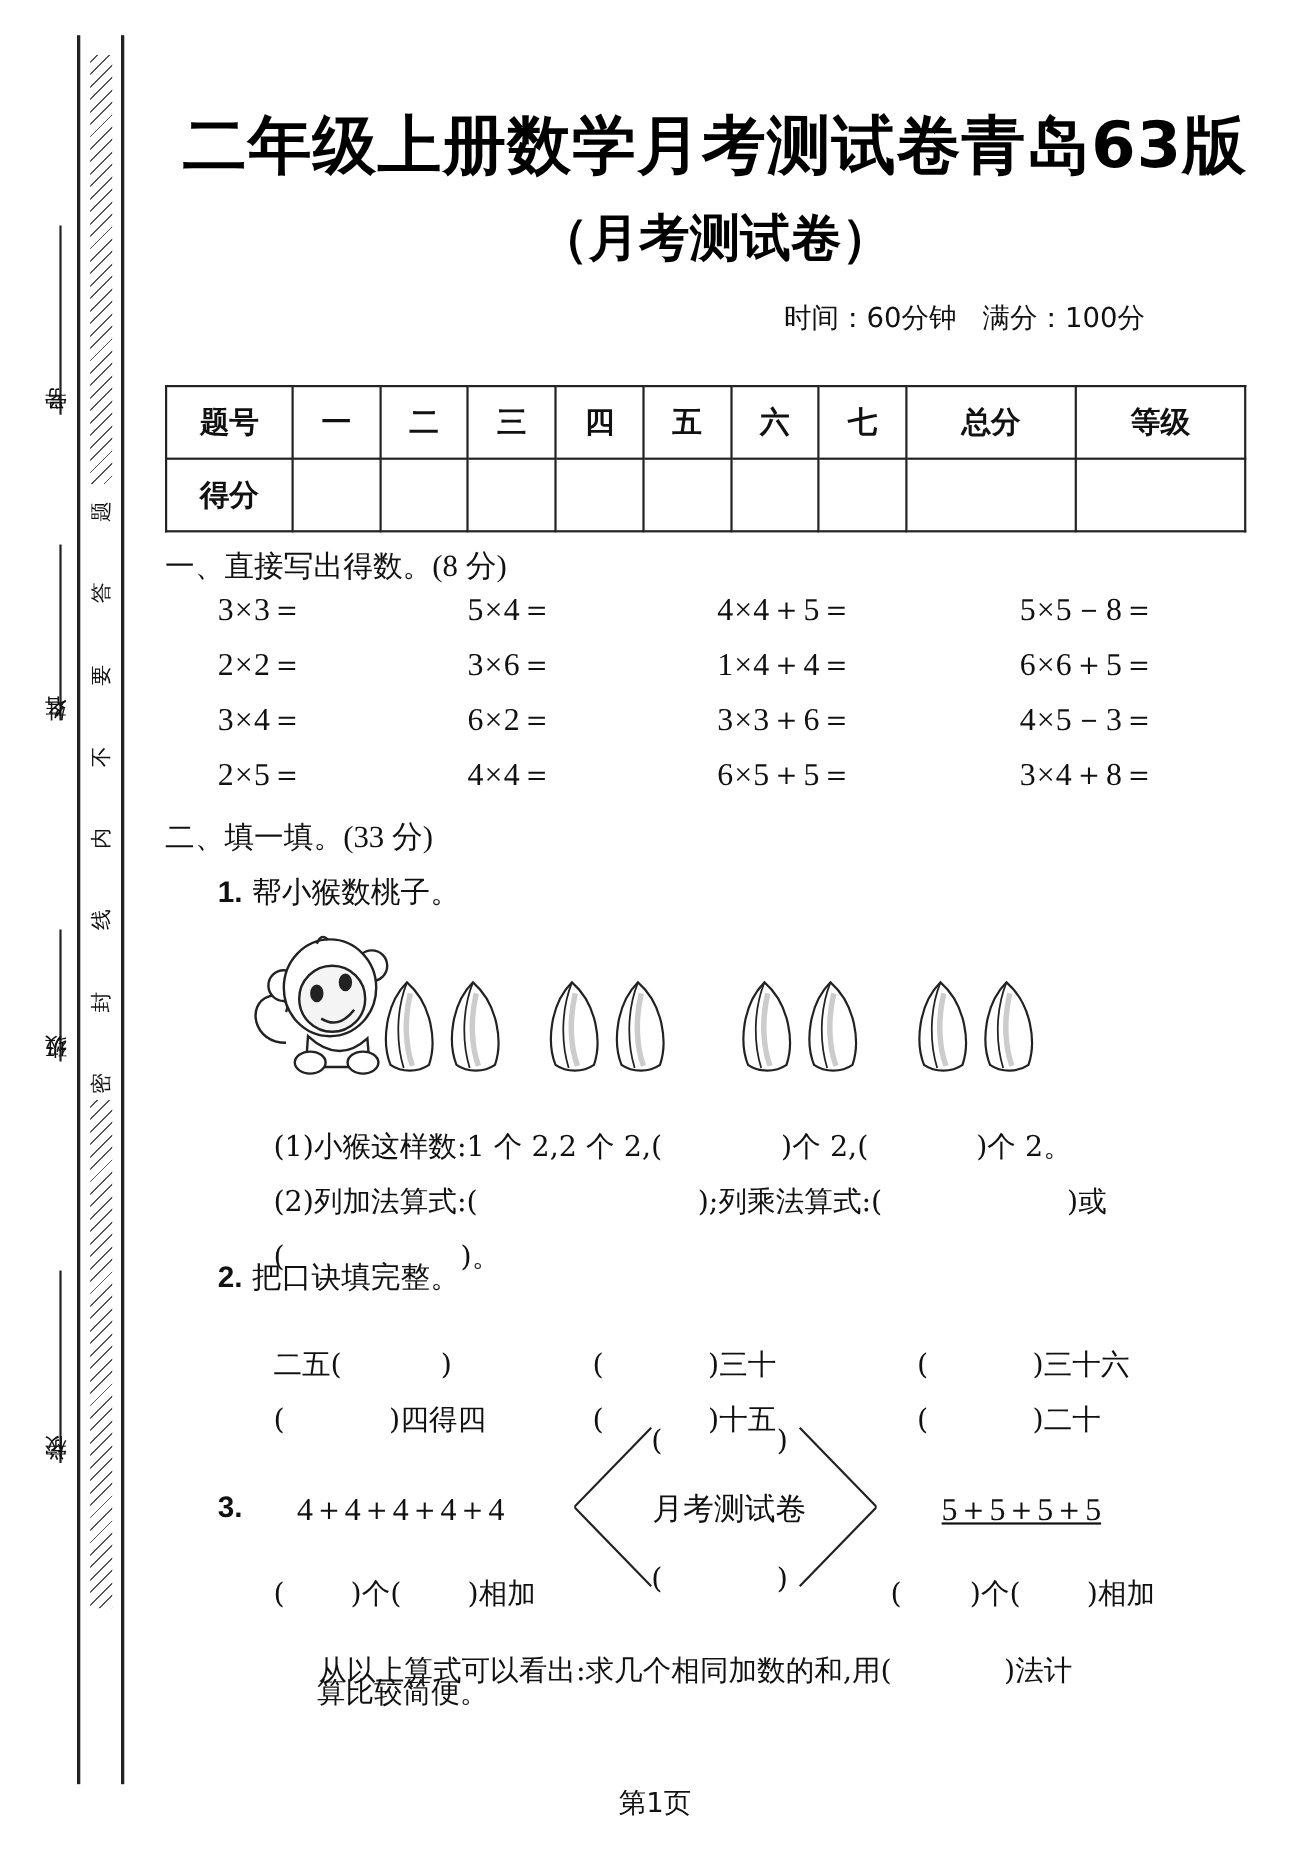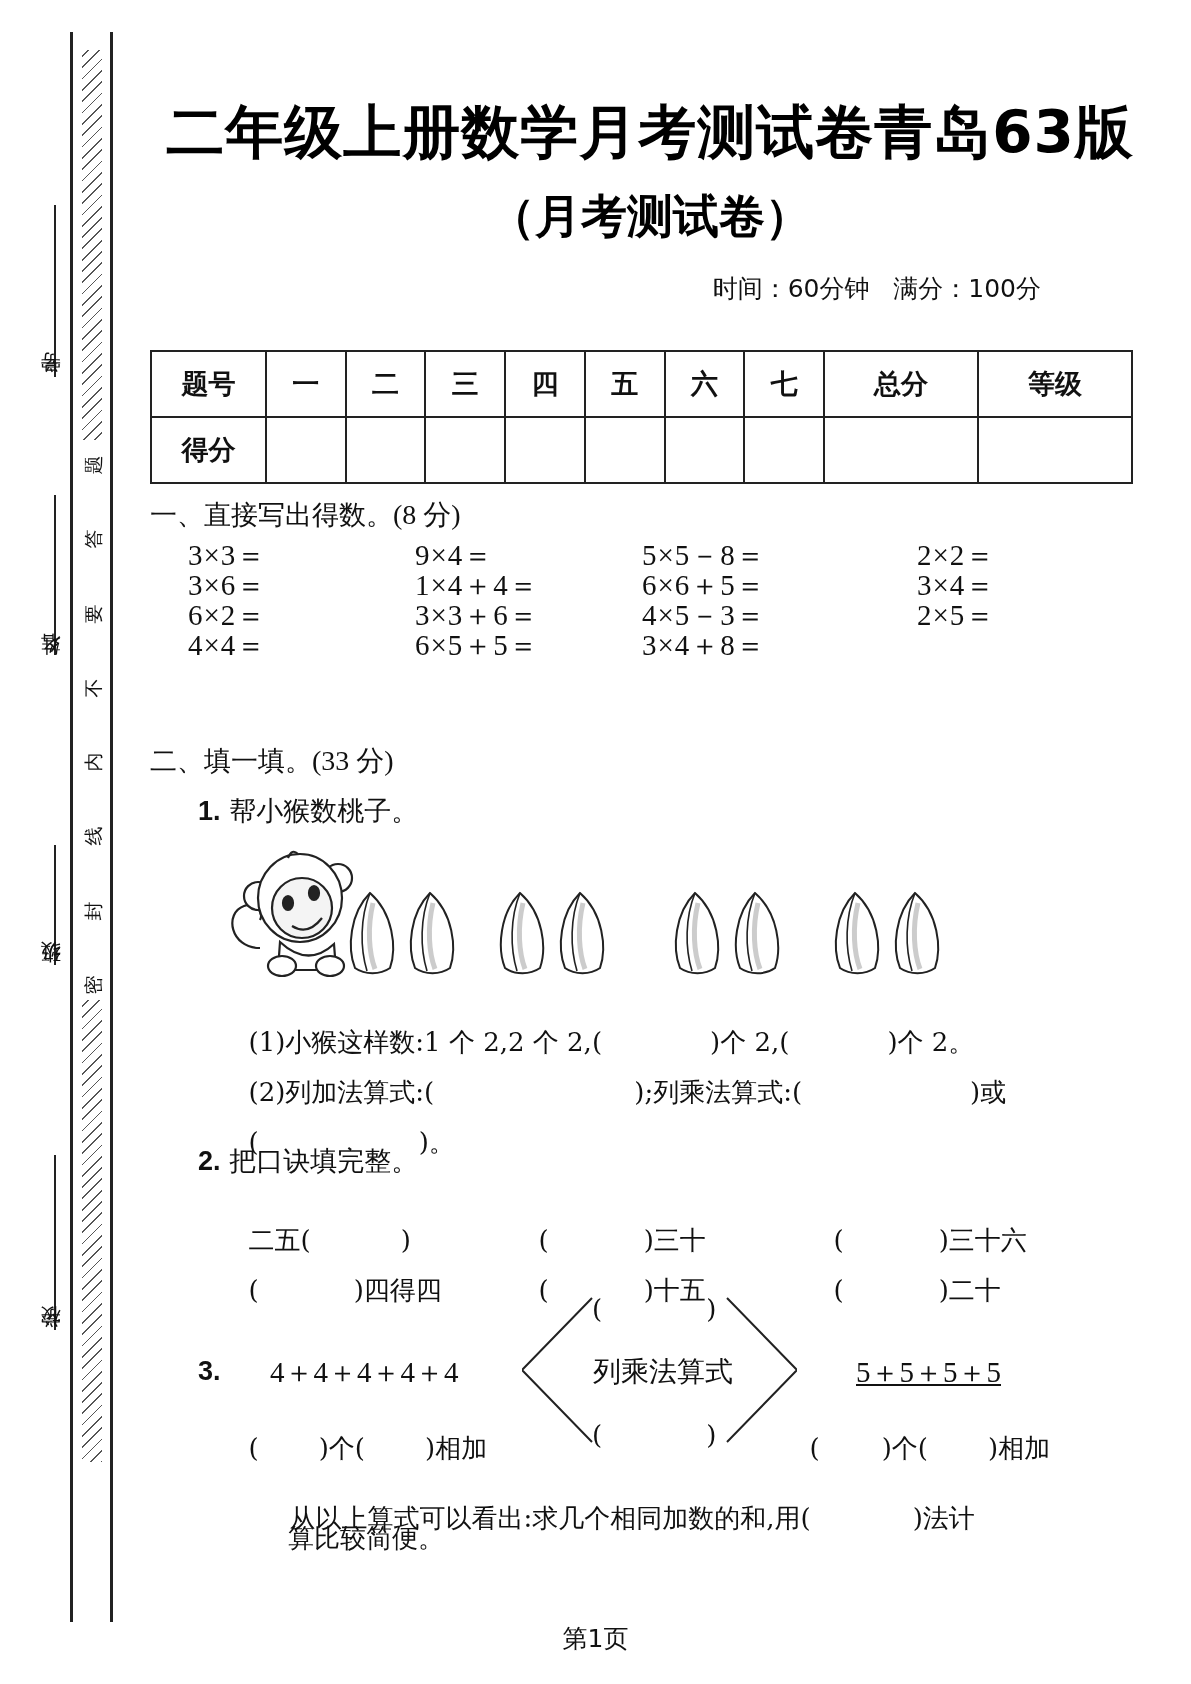--- a/index.html
+++ b/index.html
@@ -32,22 +32,22 @@
 
     
     .score { position: absolute; left: 150px; top: 350px; width: 983px; border-collapse: collapse; padding-left: 36px; }
     .score td { border: 2px solid #222; height: 66px; text-align: center; font-size: 27px; font-weight: bold; }
     .score td.first { width: 115px; }
 
     
     .serif { font-family: "DejaVu Serif", "Liberation Serif", serif; }
     .sec-head { position: absolute; left: 150px; font-size: 27px; }
     .sec-head .pts { font-family: "Liberation Serif", serif; font-size: 28px; }
-    .calc-grid { position: absolute; left: 188px; top: 540px; width: 920px; display: grid;
-      grid-template-columns: 227px 227px 275px 191px; }
+    .calc-grid { position: absolute; left: 198px; top: 540px; width: 920px; display: grid;
+      grid-template-columns: 227px 227px 275px 191px; row-gap: 20px; }
     .calc-grid .c { font-family: "Liberation Serif", serif; font-size: 29px; height: 30px; line-height: 30px; letter-spacing: 1px; }
 
     .q-title { position: absolute; font-size: 27px; }
     .q-title b { font-family: "Liberation Sans", sans-serif; font-weight: bold; }
 
     .line { position: absolute; font-family: "DejaVu Serif", serif; font-size: 26px; white-space: pre; }
     .blank { display: inline-block; }
 
     .art { position: absolute; left: 230px; top: 848px; width: 780px; height: 130px; }
 
@@ -125,21 +125,22 @@
     <td></td>
   </tr>
 </tbody>
   </table>
 
 <div class="sec-head" style="top:496px;">
   <span>一、直接写出得数。</span><span class="pts">(8 分)</span>
 </div>
 <div class="calc-grid">
   <div class="c">3×3＝</div>
-  <div class="c">9×4＝</div>
+  <div class="c">5×4＝</div>
+  <div class="c">4×4＋5＝</div>
   <div class="c">5×5－8＝</div>
   <div class="c">2×2＝</div>
   <div class="c">3×6＝</div>
   <div class="c">1×4＋4＝</div>
   <div class="c">6×6＋5＝</div>
   <div class="c">3×4＝</div>
   <div class="c">6×2＝</div>
   <div class="c">3×3＋6＝</div>
   <div class="c">4×5－3＝</div>
   <div class="c">2×5＝</div>
@@ -247,21 +248,21 @@
   <b>3.</b>
 </div>
 <div class="line serif" style="left:270px;top:1353px;font-family:'Liberation Serif',serif;font-size:29px;text-align:right;">4＋4＋4＋4＋4</div>
 <div class="line serif" style="left:856px;top:1353px;font-family:'Liberation Serif',serif;font-size:29px;text-decoration:underline;">5＋5＋5＋5</div>
 
 <svg class="rhombus" viewBox="0 0 275 160">
   <polyline points="70,8 0,80 70,152" fill="none" stroke="#222" stroke-width="2"></polyline>
   <polyline points="205,8 275,80 205,152" fill="none" stroke="#222" stroke-width="2"></polyline>
 </svg>
 <div class="line" style="left:592px;top:1292px;">(　　　　)</div>
-<div class="line" style="left:593px;top:1353px;font-size:28px;">列乘法算式</div>
+<div class="line" style="left:593px;top:1353px;font-size:28px;">月考测试卷</div>
 <div class="line" style="left:592px;top:1418px;">(　　　　)</div>
 
 <div class="line" style="left:232px;top:1401px;">
   <span>(</span><span class="blank" style="width:60px"></span><span>)个(</span><span class="blank" style="width:60px"></span><span>)相加</span>
 </div>
 <div class="line" style="left:793px;top:1401px;">
   <span>(</span><span class="blank" style="width:62px"></span><span>)个(</span><span class="blank" style="width:60px"></span><span>)相加</span>
 </div>
 
 <div class="line" style="left:273px;top:1471px;">

